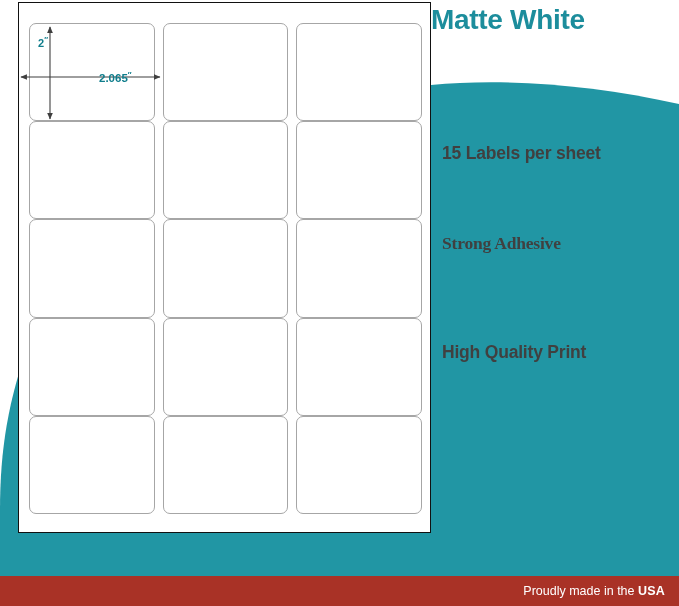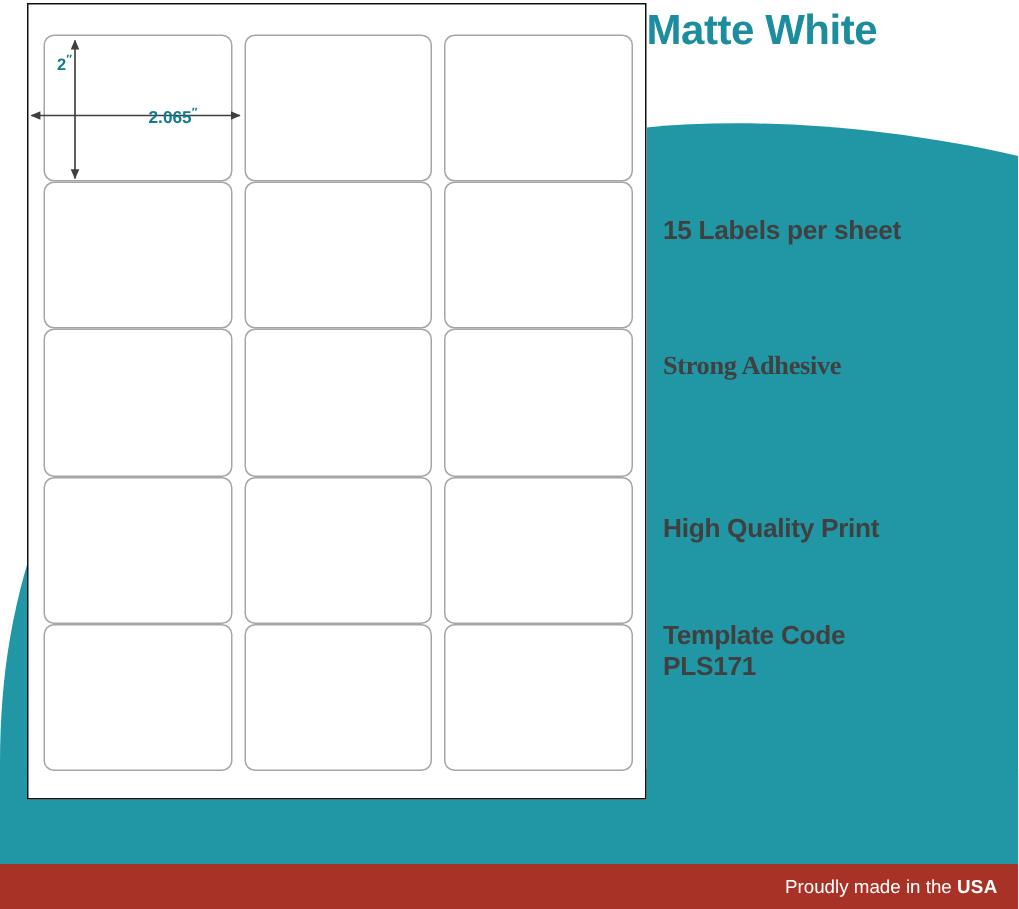--- a/index.html
+++ b/index.html
@@ -232,20 +232,19 @@
   </div>
 
   <div class="panel">
     <div class="headline">
       <div>Matte White</div>
     </div>
 
     <div class="feature f0">15 Labels per sheet</div>
     <div class="feature f1">Strong Adhesive</div>
     <div class="feature f2">High Quality Print</div>
-    <div class="feature f3">Template Code<br>PLS171</div>
   </div>
 
   <div class="footer-bar">
     <div class="footer-text"><span>Proudly made in the </span><span class="usa">USA</span></div>
   </div>
 
 </div>
 
 </body></html>

